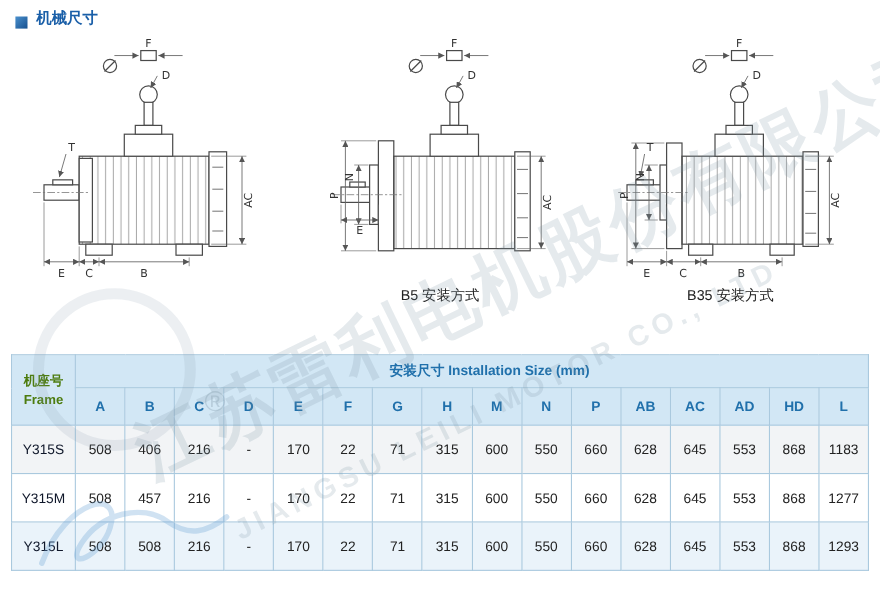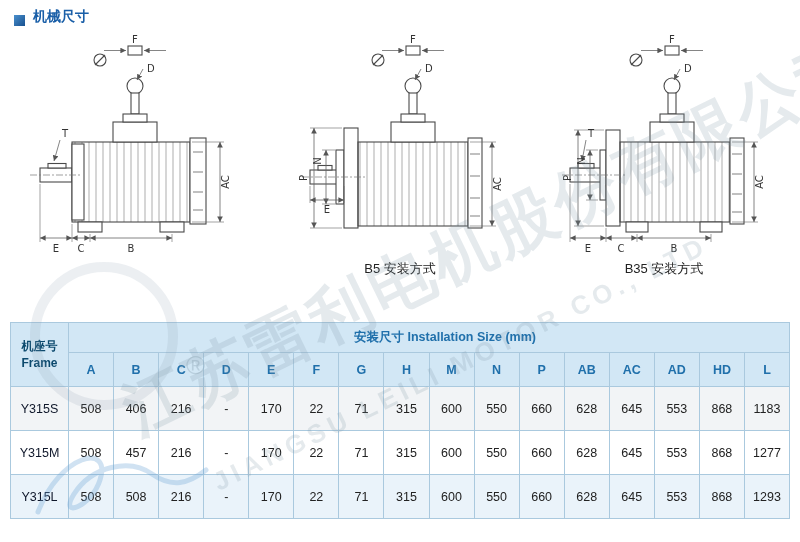--- a/index.html
+++ b/index.html
@@ -18,21 +18,21 @@
   .figures { display:flex; justify-content:space-between; padding:4px 16px 0; position:relative; z-index:1; }
   .figure { text-align:center; }
   .figure svg { display:block; }
   .caption { font-size:13px; color:#222; margin-top:2px; }
   svg text { font-family:"DejaVu Sans","Liberation Sans",sans-serif; }
 
   .dim-table { width:780px; margin:44px auto 0; border-collapse:collapse; table-layout:fixed; position:relative; z-index:2; }
   .dim-table col.col-frame { width:58px; }
   .dim-table th, .dim-table td { border:1px solid #aac9de; text-align:center; vertical-align:middle; }
   .size-th   { background:#d2e7f5; color:#2070ab; font-size:12.5px; font-weight:bold; height:30px;padding-left:32px; }
-  .frame-th  { background:#d2e7f5; color:#0c4a6e; font-size:12px;  font-weight:bold; line-height:1.35; }
+  .frame-th  { background:#d2e7f5; color:#4d7c0f; font-size:12px;  font-weight:bold; line-height:1.35; }
   .letter-th { background:#d2e7f5; color:#2070ab; font-size:12.5px; font-weight:bold; height:34px; }
   .dim-table tbody tr { height:44px; font-size:12.5px; color:#222; }
   .dim-table tbody th.frame-cell { font-weight:normal; font-size:12.5px; color:#0f172a; }
   .dim-table tbody tr:nth-child(1) { background:#f2f4f6; }
   .dim-table tbody tr:nth-child(2) { background:#ffffff; }
   .dim-table tbody tr:nth-child(3) { background:#eaf3fa; }
 
   .watermark { position:absolute; left:0; top:0; right:0; bottom:0; pointer-events:none; z-index:3; overflow:hidden; }
   .wm-zh { position:absolute; left:128px; top:372px; font-size:64px; font-weight:bold; letter-spacing:4px;
            color:rgba(125,148,165,0.20); white-space:nowrap; transform:rotate(-26deg); transform-origin:0 50%; }

